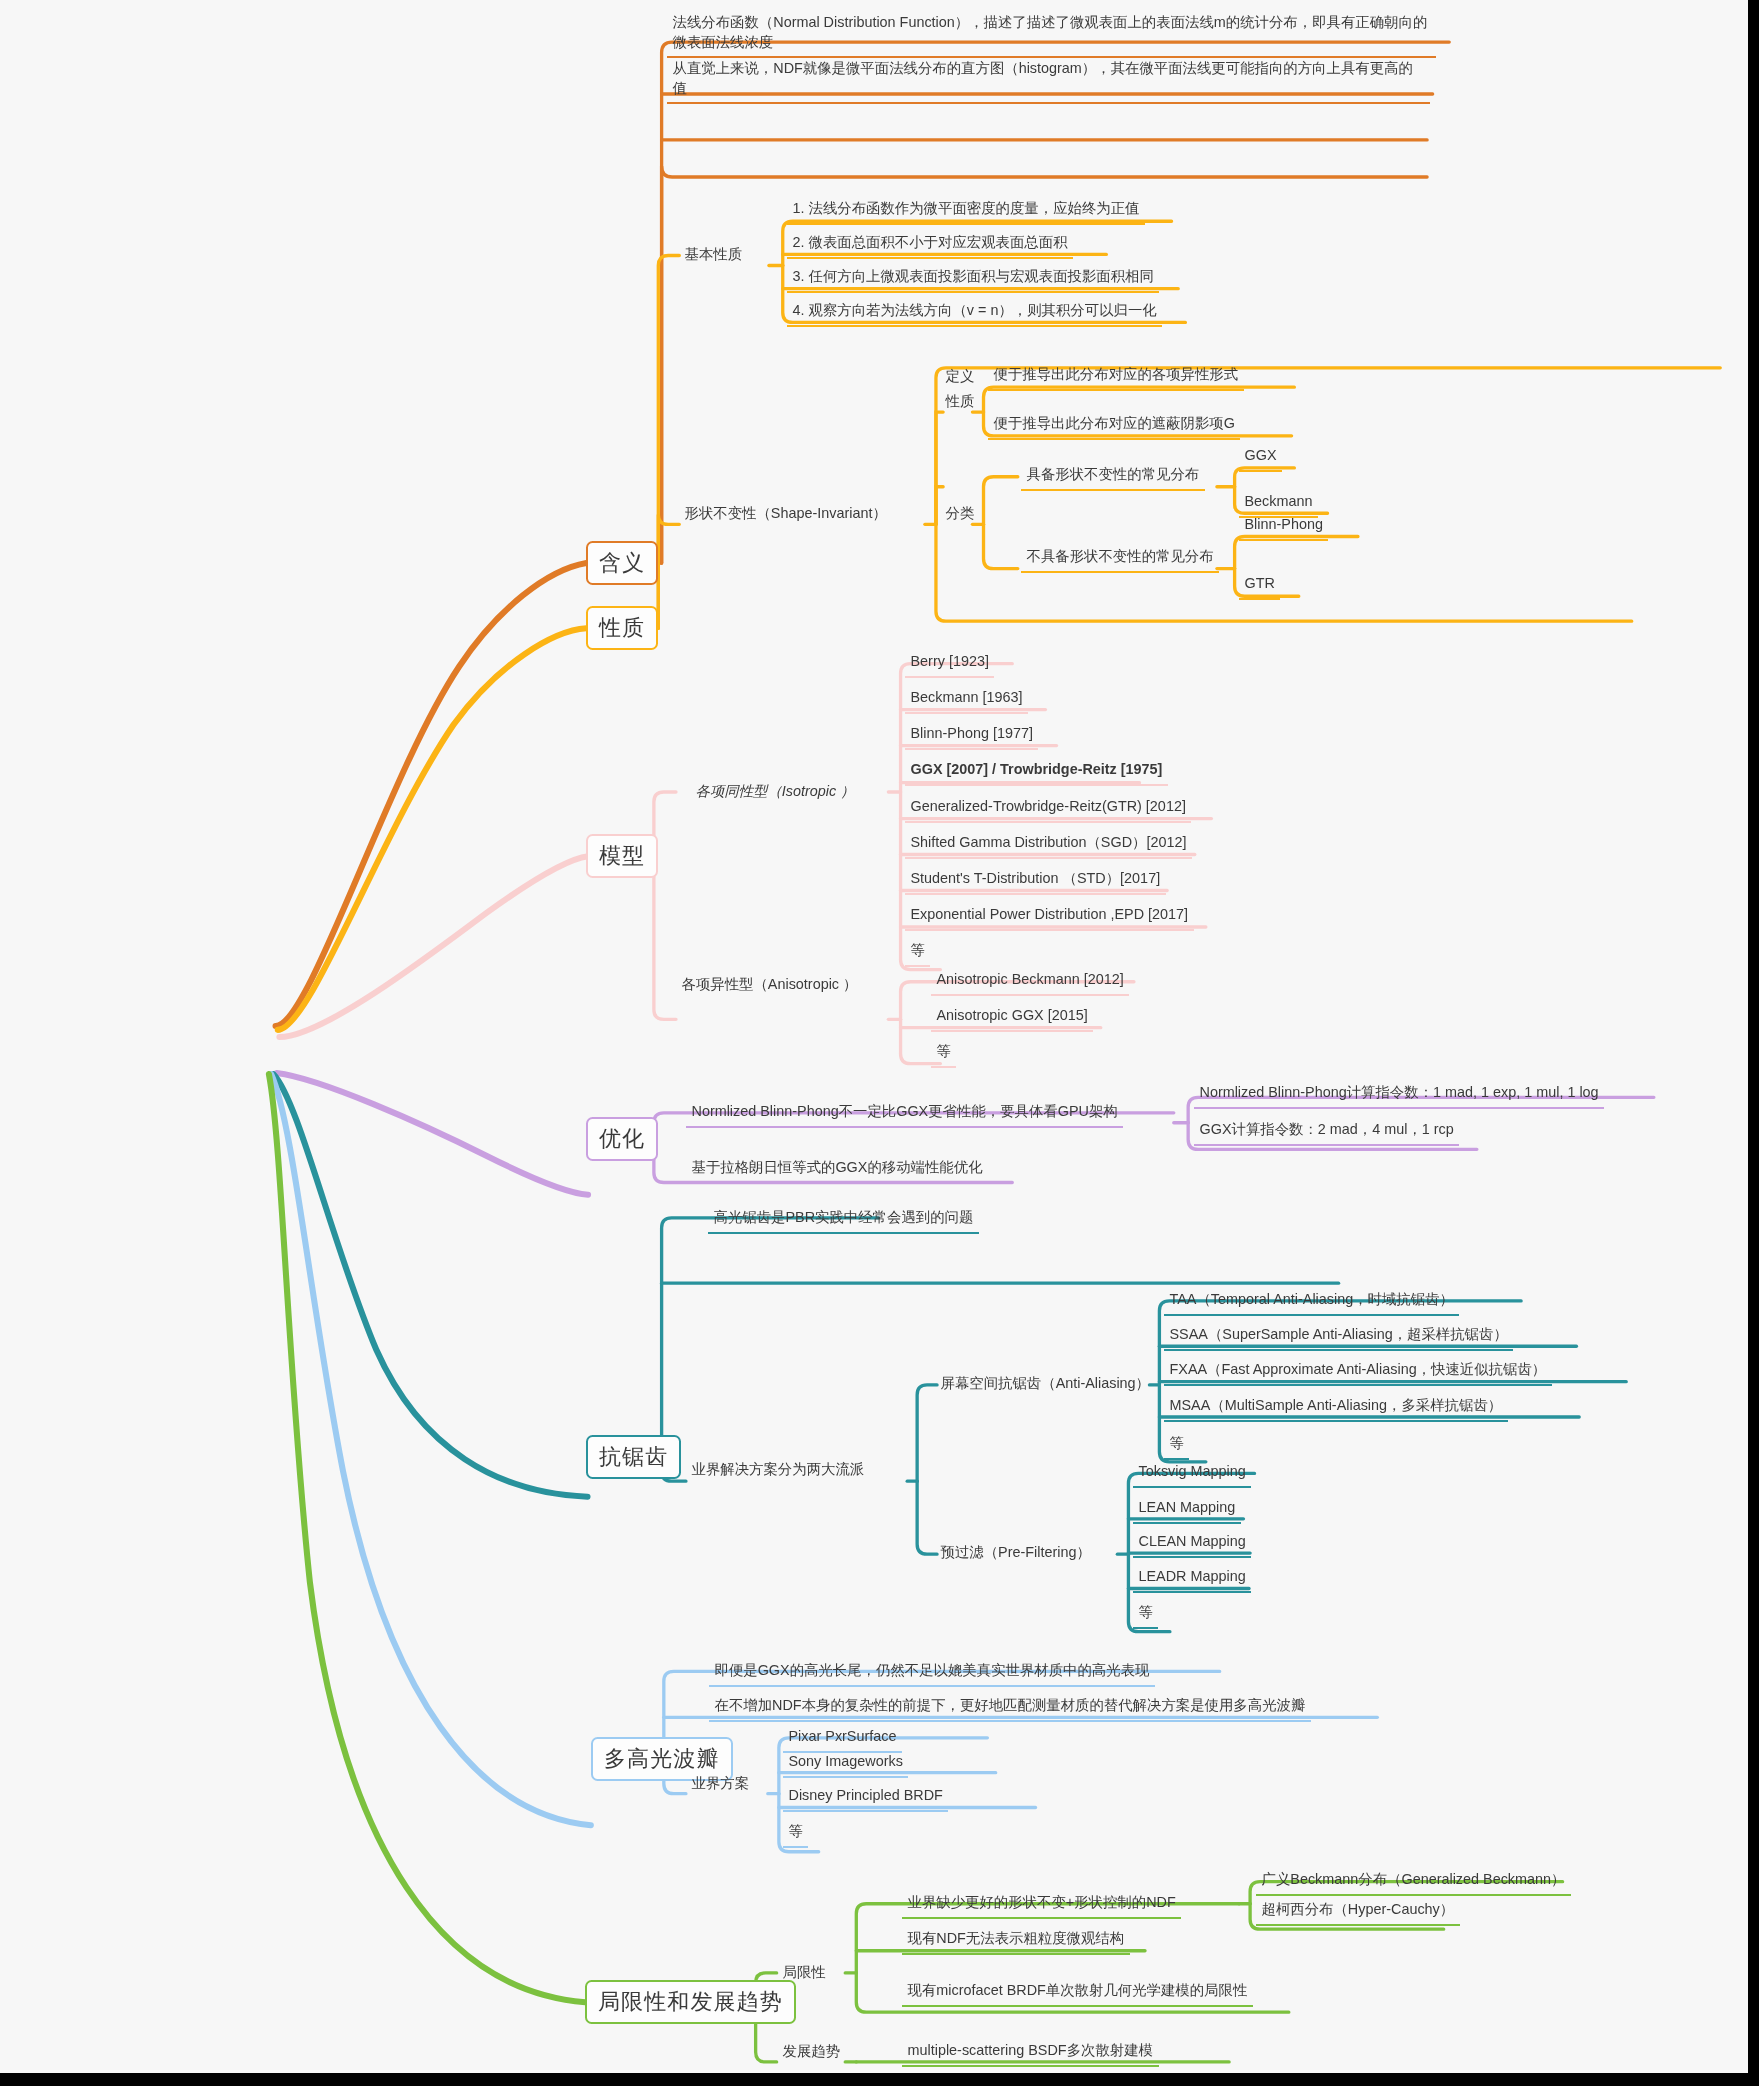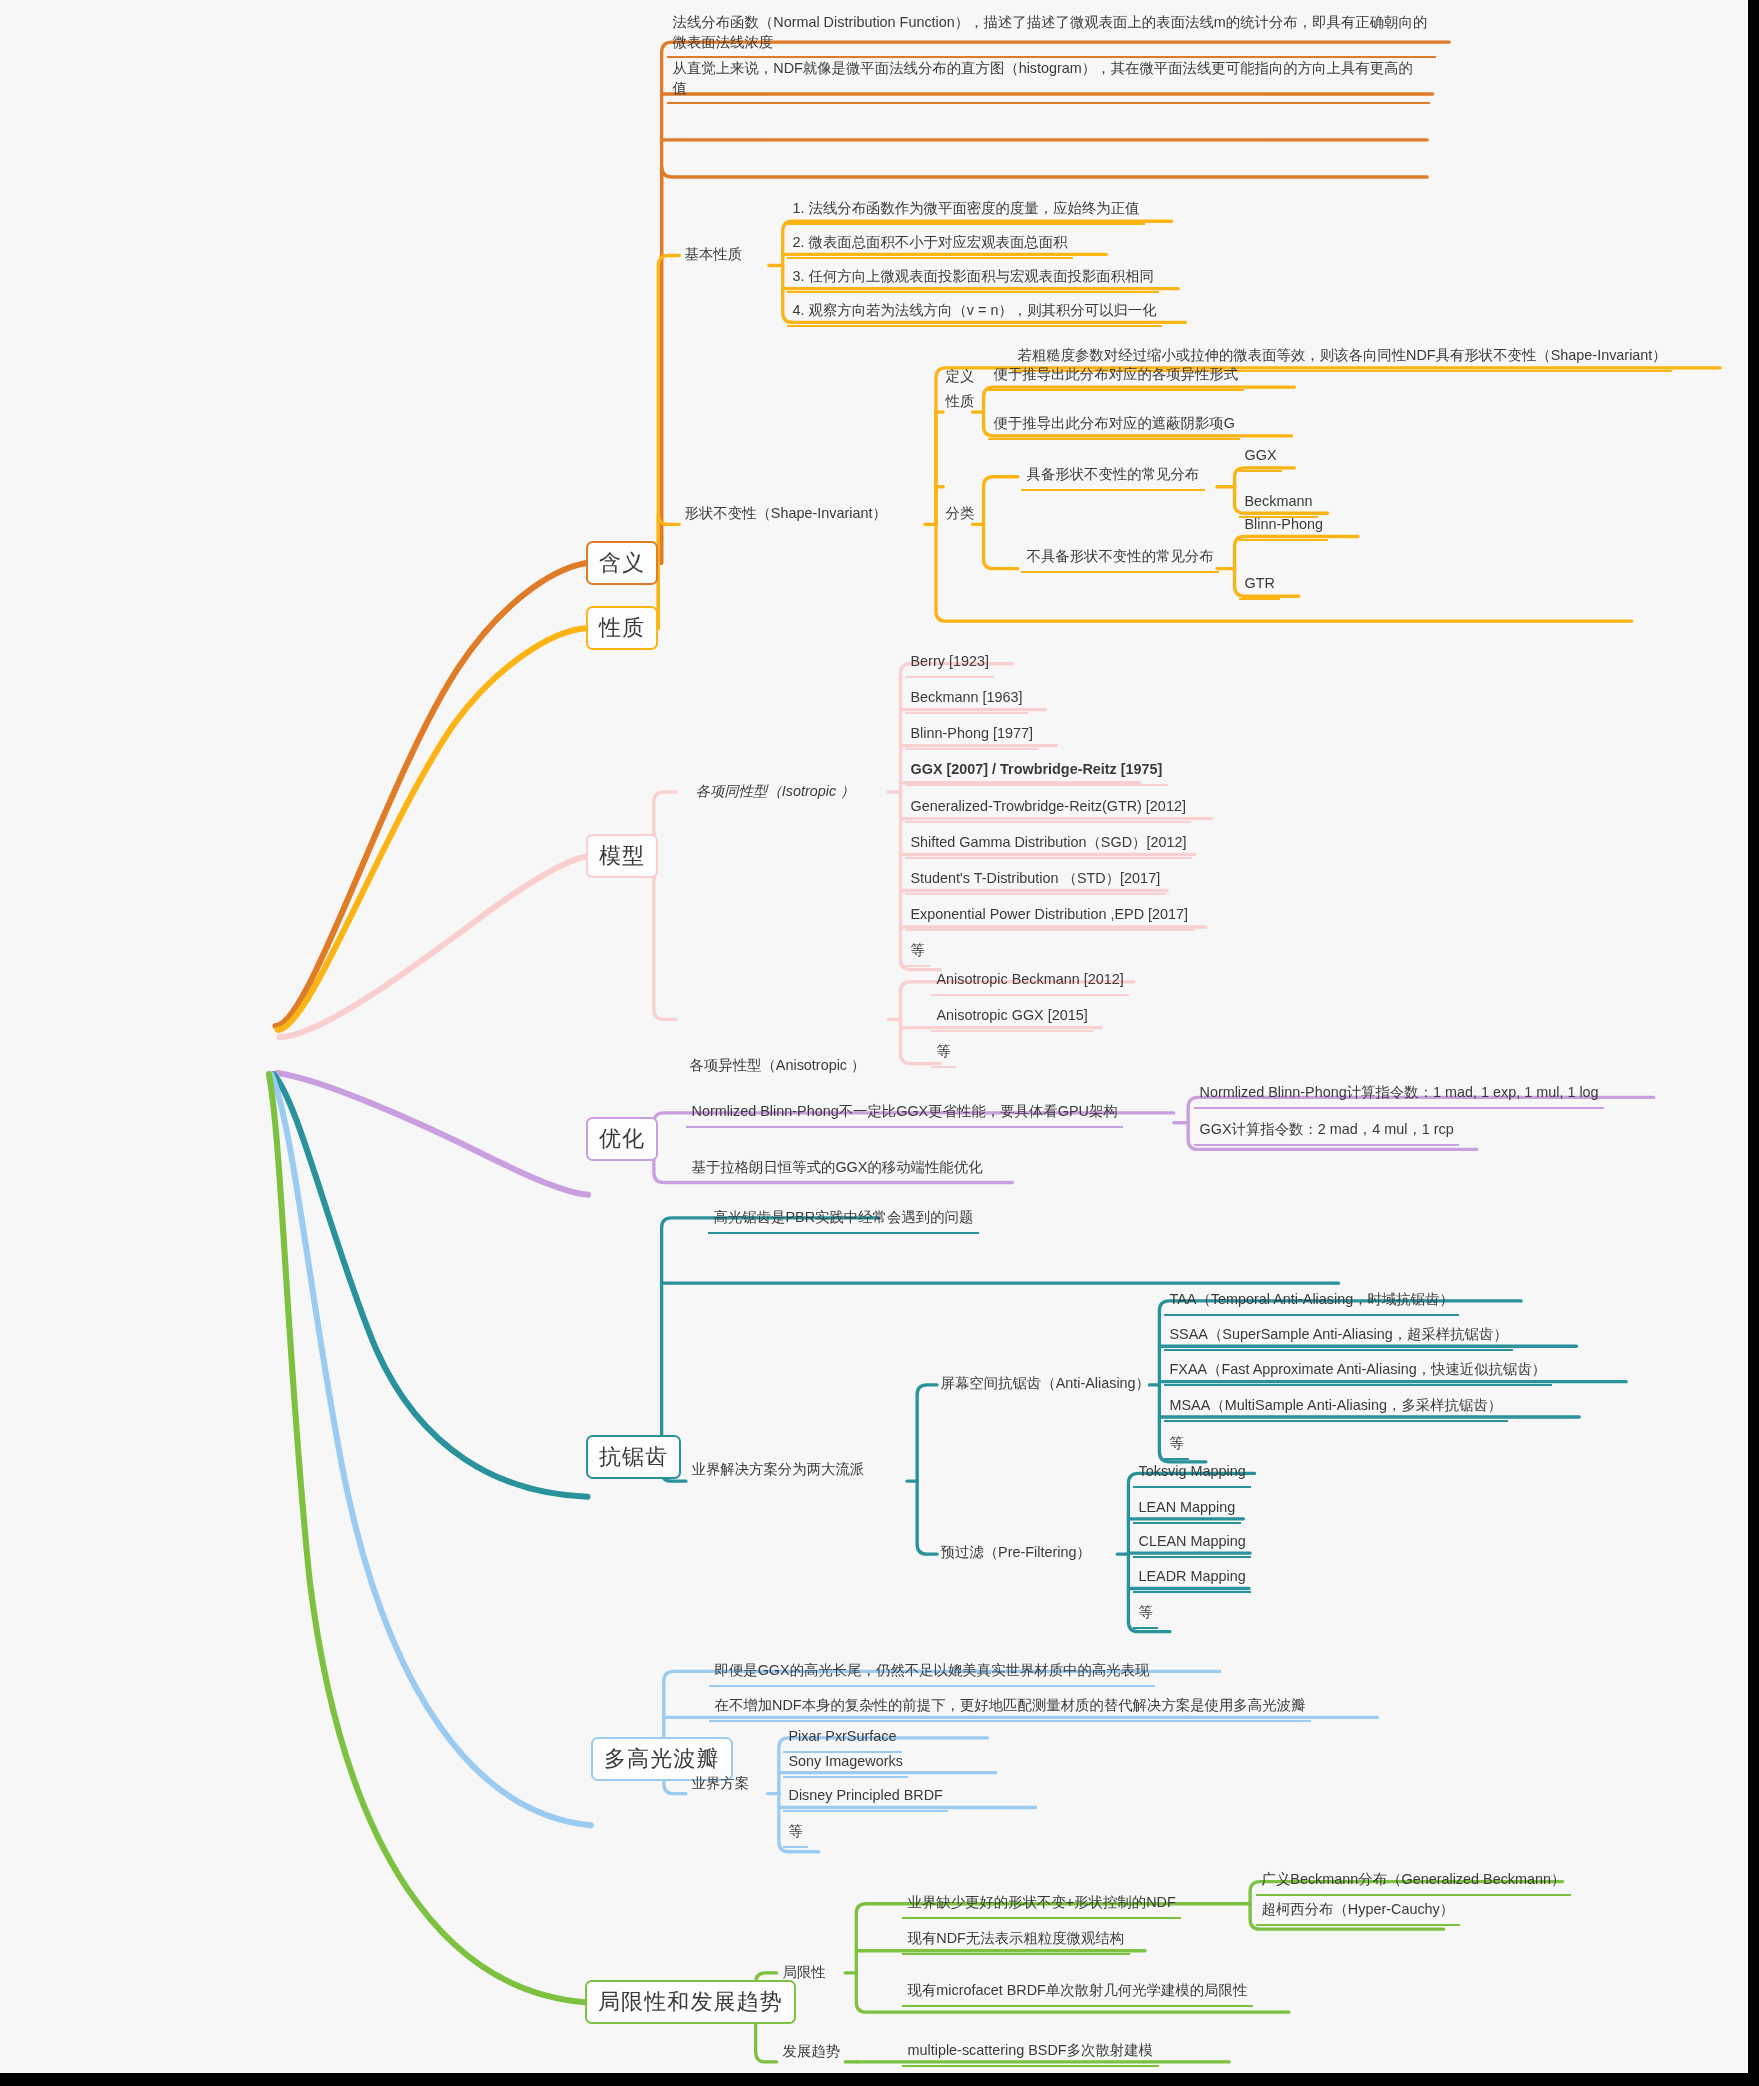--- a/index.html
+++ b/index.html
@@ -202,21 +202,20 @@
 <div class="node leaf plain" style="left:679px;top:243px;">基本性质</div>
 
 <div class="node leaf u-yellow" style="left:787px;top:197px;">1. 法线分布函数作为微平面密度的度量，应始终为正值</div>
 <div class="node leaf u-yellow" style="left:787px;top:231px;">2. 微表面总面积不小于对应宏观表面总面积</div>
 <div class="node leaf u-yellow" style="left:787px;top:265px;">3. 任何方向上微观表面投影面积与宏观表面投影面积相同</div>
 <div class="node leaf u-yellow" style="left:787px;top:299px;">4. 观察方向若为法线方向（v = n），则其积分可以归一化</div>
 
 <div class="node leaf plain" style="left:679px;top:502px;">形状不变性（Shape-Invariant）</div>
 
 <div class="node leaf plain" style="left:940px;top:365px;">定义</div>
-<div class="node leaf u-yellow" style="left:1012px;top:344px;">若粗糙度参数对经过缩小或拉伸的微表面等效，则该各向同性NDF具有形状不变性（Shape-Invariant）</div>
 
 <div class="node leaf plain" style="left:940px;top:390px;">性质</div>
 <div class="node leaf u-yellow" style="left:988px;top:363px;">便于推导出此分布对应的各项异性形式</div>
 <div class="node leaf u-yellow" style="left:988px;top:412px;">便于推导出此分布对应的遮蔽阴影项G</div>
 
 <div class="node leaf plain" style="left:940px;top:502px;">分类</div>
 <div class="node leaf u-yellow" style="left:1021px;top:463px;">具备形状不变性的常见分布</div>
 <div class="node leaf u-yellow" style="left:1021px;top:545px;">不具备形状不变性的常见分布</div>
 
 <div class="node leaf u-yellow" style="left:1239px;top:444px;">GGX</div>
@@ -232,21 +231,21 @@
 <div class="node leaf u-pink" style="left:905px;top:650px;">Berry [1923]</div>
 <div class="node leaf u-pink" style="left:905px;top:686px;">Beckmann [1963]</div>
 <div class="node leaf u-pink" style="left:905px;top:722px;">Blinn-Phong [1977]</div>
 <div class="node leaf u-pink b" style="left:905px;top:758px;">GGX [2007] / Trowbridge-Reitz [1975]</div>
 <div class="node leaf u-pink" style="left:905px;top:795px;">Generalized-Trowbridge-Reitz(GTR) [2012]</div>
 <div class="node leaf u-pink" style="left:905px;top:831px;">Shifted Gamma Distribution（SGD）[2012]</div>
 <div class="node leaf u-pink" style="left:905px;top:867px;">Student's T-Distribution （STD）[2017]</div>
 <div class="node leaf u-pink" style="left:905px;top:903px;">Exponential Power Distribution ,EPD [2017]</div>
 <div class="node leaf u-pink" style="left:905px;top:939px;">等</div>
 
-<div class="node leaf plain" style="left:676px;top:1054px;margin-left:8px;">各项异性型（Anisotropic ）</div>
+<div class="node leaf plain" style="left:676px;top:973px;">各项异性型（Anisotropic ）</div>
 <div class="node leaf u-pink" style="left:931px;top:968px;">Anisotropic Beckmann [2012]</div>
 <div class="node leaf u-pink" style="left:931px;top:1004px;">Anisotropic GGX [2015]</div>
 <div class="node leaf u-pink" style="left:931px;top:1040px;">等</div>
 
 <div class="node branch bd-purple" style="left:586px;top:1117px;">优化</div>
 
 <div class="node leaf u-purple" style="left:686px;top:1100px;">Normlized Blinn-Phong不一定比GGX更省性能，要具体看GPU架构</div>
 <div class="node leaf u-purple" style="left:686px;top:1156px;">基于拉格朗日恒等式的GGX的移动端性能优化</div>
 
 <div class="node leaf u-purple" style="left:1194px;top:1081px;">Normlized Blinn-Phong计算指令数：1 mad, 1 exp, 1 mul, 1 log</div>

